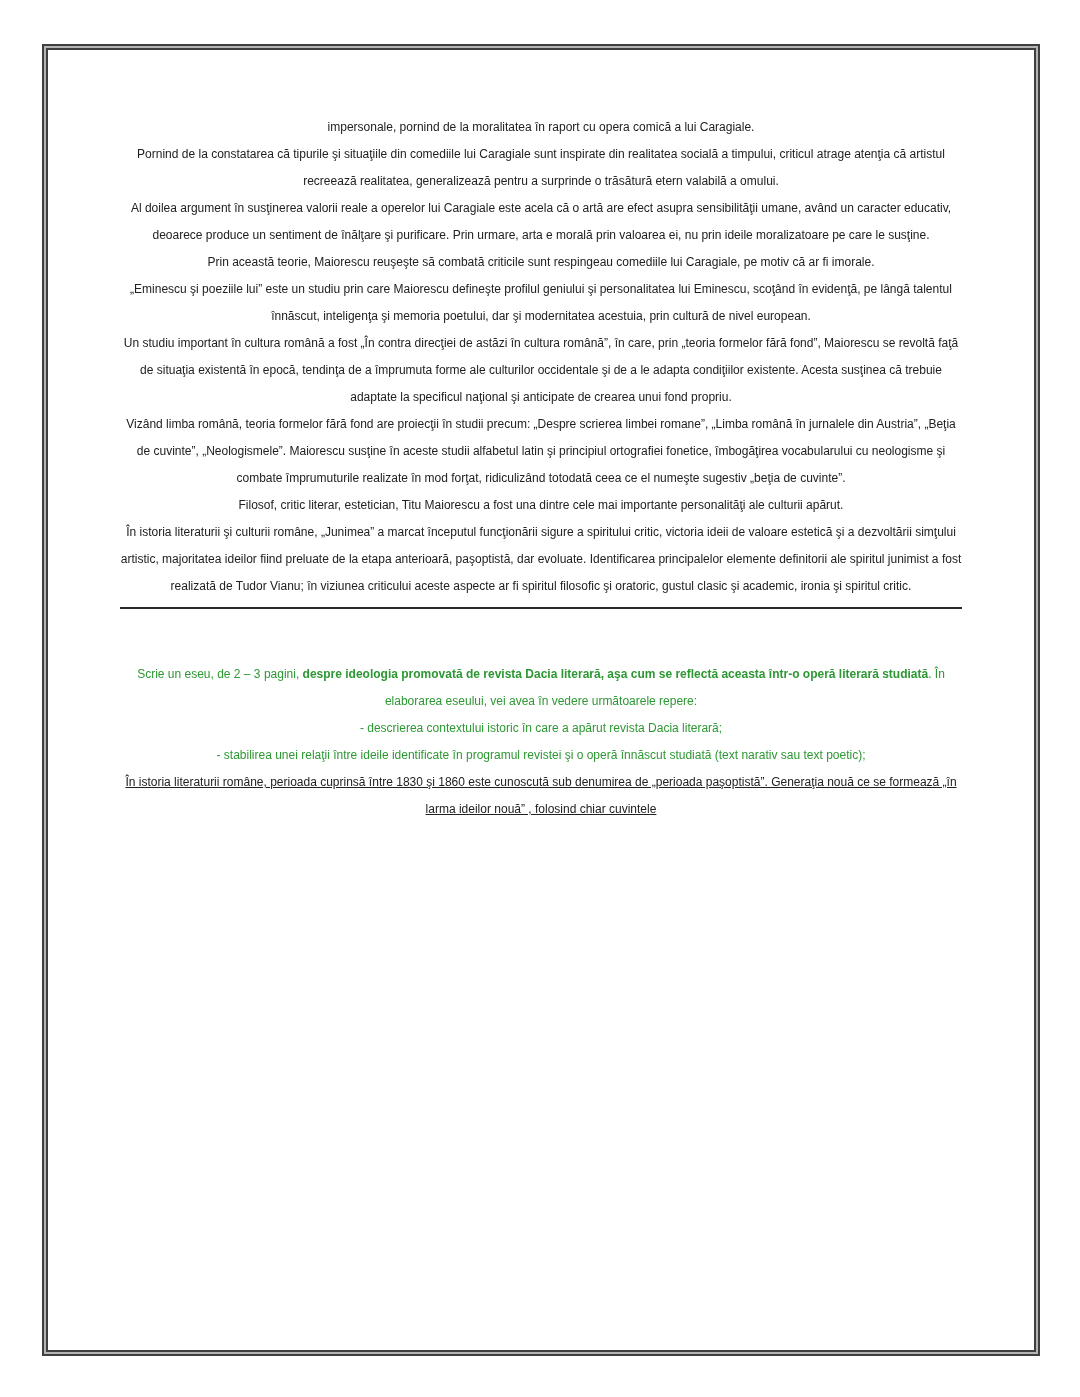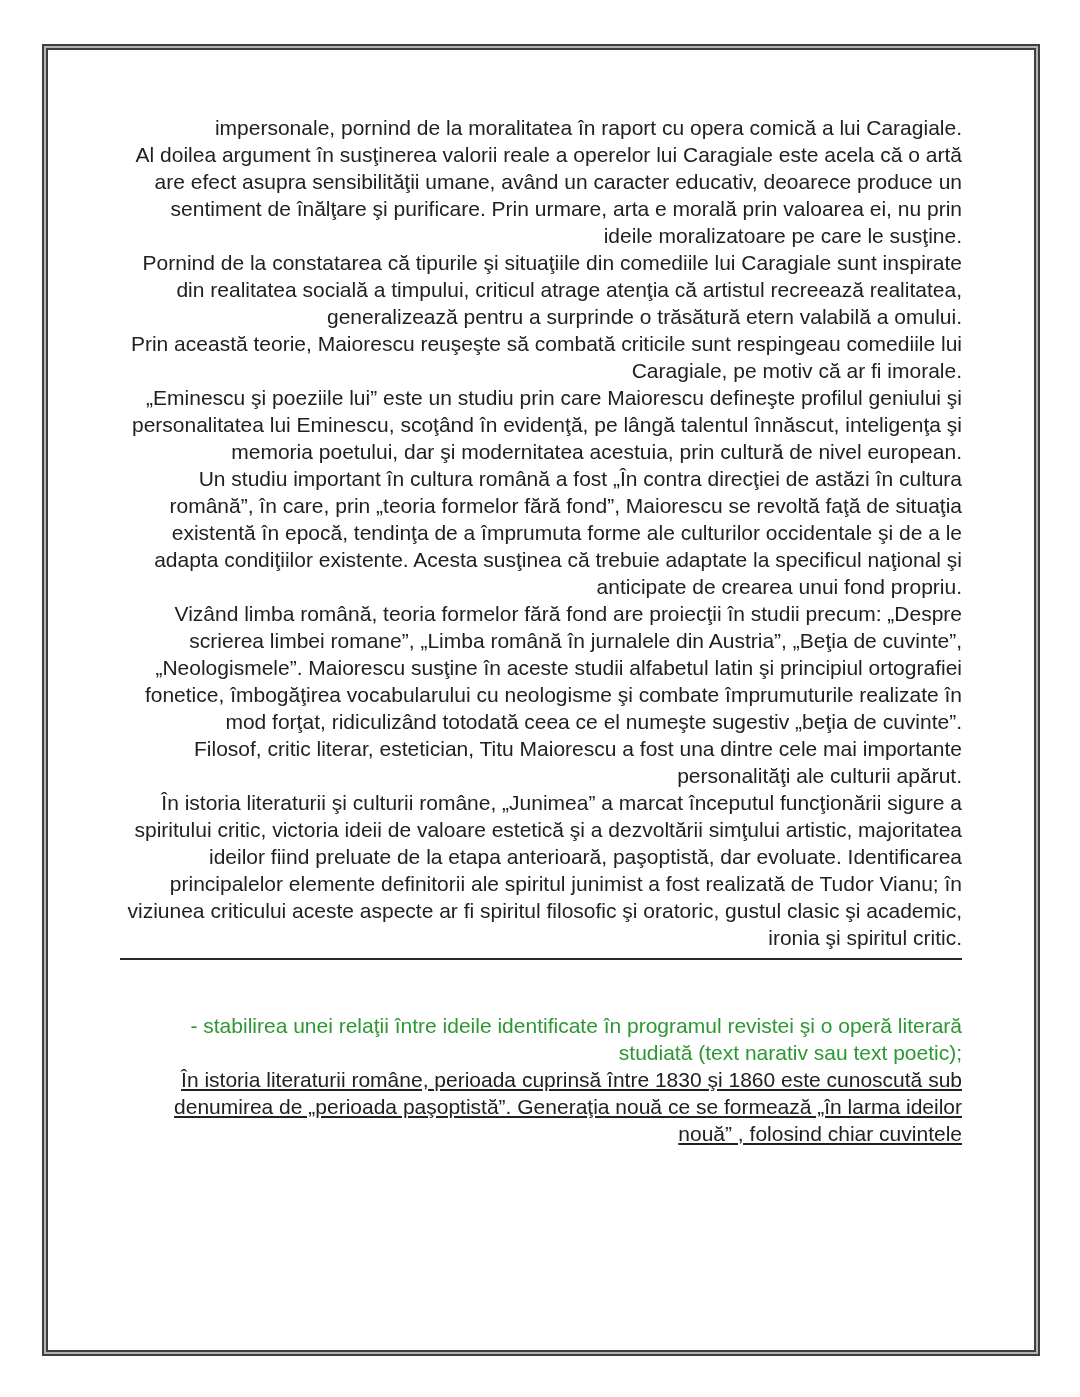--- a/index.html
+++ b/index.html
@@ -28,24 +28,24 @@
   .frame-inner {
     box-sizing: border-box;
     width: 100%;
     height: 100%;
     border: 2px solid var(--border-color, #3f3f3f);
     background: #ffffff;
     padding: 64px 70px 0 72px;
   }
   .content {
     width: 842px;
-    font-size: 21px;
+    font-size: 12px;
     line-height: 27px;
     color: var(--text-color, #212121);
-    text-align: right;
+    text-align: center;
   }
   .content p { margin: 0; }
   .essay-block {
     border-bottom: 2px solid var(--divider-color, #2a2a2a);
     padding-bottom: 7px;
   }
   .assignment-block {
     margin-top: 52px;
     color: var(--green-color, #2d9733);
   }
@@ -57,31 +57,33 @@
 </style>
 </head>
 <body>
 
 <div class="frame-outer">
   <div class="frame-inner">
     <div class="content">
 
       <div class="essay-block">
         <p>impersonale, pornind de la moralitatea în raport cu opera comică a lui Caragiale.</p>
+        <p>Pornind de la constatarea că tipurile şi situaţiile din comediile lui Caragiale sunt inspirate din realitatea socială a timpului, criticul atrage atenţia că artistul recreează realitatea, generalizează pentru a surprinde o trăsătură etern valabilă a omului.</p>
         <p>Al doilea argument în susţinerea valorii reale a operelor lui Caragiale este acela că o artă are efect asupra sensibilităţii umane, având un caracter educativ, deoarece produce un sentiment de înălţare şi purificare. Prin urmare, arta e morală prin valoarea ei, nu prin ideile moralizatoare pe care le susţine.</p>
-        <p>Pornind de la constatarea că tipurile şi situaţiile din comediile lui Caragiale sunt inspirate din realitatea socială a timpului, criticul atrage atenţia că artistul recreează realitatea, generalizează pentru a surprinde o trăsătură etern valabilă a omului.</p>
         <p>Prin această teorie, Maiorescu reuşeşte să combată criticile sunt respingeau comediile lui Caragiale, pe motiv că ar fi imorale.</p>
         <p>„Eminescu şi poeziile lui” este un studiu prin care Maiorescu defineşte profilul geniului şi personalitatea lui Eminescu, scoţând în evidenţă, pe lângă talentul înnăscut, inteligenţa şi memoria poetului, dar şi modernitatea acestuia, prin cultură de nivel european.</p>
         <p>Un studiu important în cultura română a fost „În contra direcţiei de astăzi în cultura română”, în care, prin „teoria formelor fără fond”, Maiorescu se revoltă faţă de situaţia existentă în epocă, tendinţa de a împrumuta forme ale culturilor occidentale şi de a le adapta condiţiilor existente. Acesta susţinea că trebuie adaptate la specificul naţional şi anticipate de crearea unui fond propriu.</p>
         <p>Vizând limba română, teoria formelor fără fond are proiecţii în studii precum: „Despre scrierea limbei romane”, „Limba română în jurnalele din Austria”, „Beţia de cuvinte”, „Neologismele”. Maiorescu susţine în aceste studii alfabetul latin şi principiul ortografiei fonetice, îmbogăţirea vocabularului cu neologisme şi combate împrumuturile realizate în mod forţat, ridiculizând totodată ceea ce el numeşte sugestiv „beţia de cuvinte”.</p>
         <p>Filosof, critic literar, estetician, Titu Maiorescu a fost una dintre cele mai importante personalităţi ale culturii apărut.</p>
         <p>În istoria literaturii şi culturii române, „Junimea” a marcat începutul funcţionării sigure a spiritului critic, victoria ideii de valoare estetică şi a dezvoltării simţului artistic, majoritatea ideilor fiind preluate de la etapa anterioară, paşoptistă, dar evoluate. Identificarea principalelor elemente definitorii ale spiritul junimist a fost realizată de Tudor Vianu; în viziunea criticului aceste aspecte ar fi spiritul filosofic şi oratoric, gustul clasic şi academic, ironia şi spiritul critic.</p>
       </div>
 
       <div class="assignment-block">
-        <p>- stabilirea unei relaţii între ideile identificate în programul revistei şi o operă literară studiată (text narativ sau text poetic);</p>
+        <p><span>Scrie un eseu, de 2 – 3 pagini, </span><span class="bold-seg">despre ideologia promovată de revista Dacia literară, aşa cum se reflectă aceasta într-o operă literară studiată</span><span>. În elaborarea eseului, vei avea în vedere următoarele repere:</span></p>
+        <p>- descrierea contextului istoric în care a apărut revista Dacia literară;</p>
+        <p>- stabilirea unei relaţii între ideile identificate în programul revistei şi o operă înnăscut studiată (text narativ sau text poetic);</p>
       </div>
 
       <p class="closing-block">În istoria literaturii române, perioada cuprinsă între 1830 şi 1860 este cunoscută sub denumirea de „perioada paşoptistă”. Generaţia nouă ce se formează „în larma ideilor nouă” , folosind chiar cuvintele</p>
 
     </div>
   </div>
 </div>
 
 </body></html>

